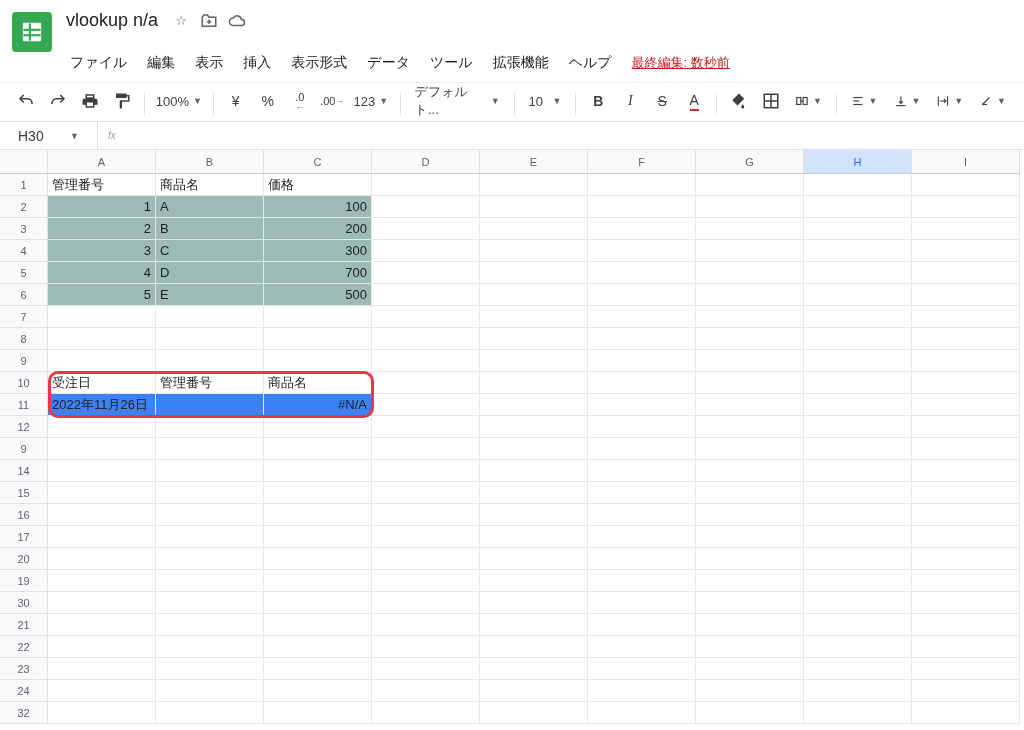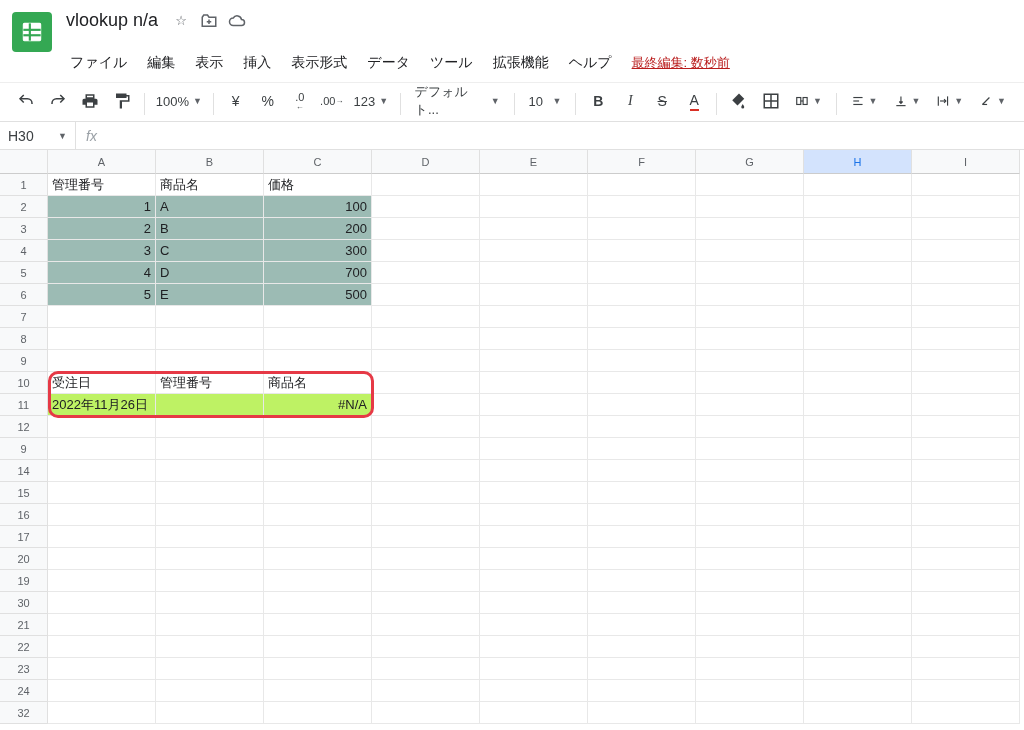--- a/index.html
+++ b/index.html
@@ -35,25 +35,25 @@
     min-width: 28px; height: 28px; display: flex; align-items: center; justify-content: center;
     color: #3c4043; cursor: pointer; border-radius: 3px; font-size: 14px;
   }
   .tbtn.wide { padding: 0 6px; gap: 4px; font-size: 13px; }
   .sep { width: 1px; height: 22px; background: #e0e0e0; margin: 0 4px; }
   .caret { font-size: 9px; color: #5f6368; }
   .formula-bar {
     display: flex; align-items: center; border-bottom: 1px solid #e0e0e0; height: 28px;
   }
   .name-box {
-    width: 76px; padding: 0 8px; font-size: 14px; color: #3c4043;
+    width: 98px; padding: 0 18px; font-size: 14px; color: #3c4043;
     display:flex; align-items:center; justify-content:space-between; height:100%;
     border-right: 1px solid #e0e0e0;
   }
-  .fx { font-style: italic; color: #9aa0a6; padding: 0 10px; font-size: 14px; }
+  .fx { font-style: italic; color: #9aa0a6; padding: 0 10px; font-size: 10px; }
   .grid-area { display: flex; }
   .row-headers { display: flex; flex-direction: column; }
   .corner { width: 48px; height: 24px; background: #f8f9fa; border-right: 1px solid #e0e0e0; border-bottom: 1px solid #ccc; }
   .rh {
     width: 48px; height: 22px; background: #f8f9fa; border-right: 1px solid #e0e0e0;
     border-bottom: 1px solid #e0e0e0; text-align: center; font-size: 11px; color: #5f6368;
     line-height: 22px;
   }
   .cols-and-cells { display: flex; flex-direction: column; }
   .col-headers { display: flex; }
@@ -63,21 +63,21 @@
     line-height: 24px;
   }
   .ch.sel { background: #d3e3fd; color: #1a73e8; }
   .row { display: flex; }
   .cell {
     height: 22px; border-right: 1px solid #e8e8e8; border-bottom: 1px solid #e8e8e8;
     padding: 0 4px; font-size: 13px; display: flex; align-items: center; overflow: hidden;
   }
   .num { justify-content: flex-end; }
   .hl-green { background: #9cbbb4; }
-  .hl-purple { background: #bef264; }
+  .hl-purple { background: #3b82f6; }
   
   .cA { width: 108px; } .cB { width: 108px; } .cC { width: 108px; }
   .cD { width: 108px; } .cE { width: 108px; } .cF { width: 108px; }
   .cG { width: 108px; } .cH { width: 108px; } .cI { width: 108px; }
   .annotation {
     position: absolute;
     border: 3px solid #e63946; border-radius: 10px;
     pointer-events: none;
   }
   .strike { text-decoration: line-through; }

